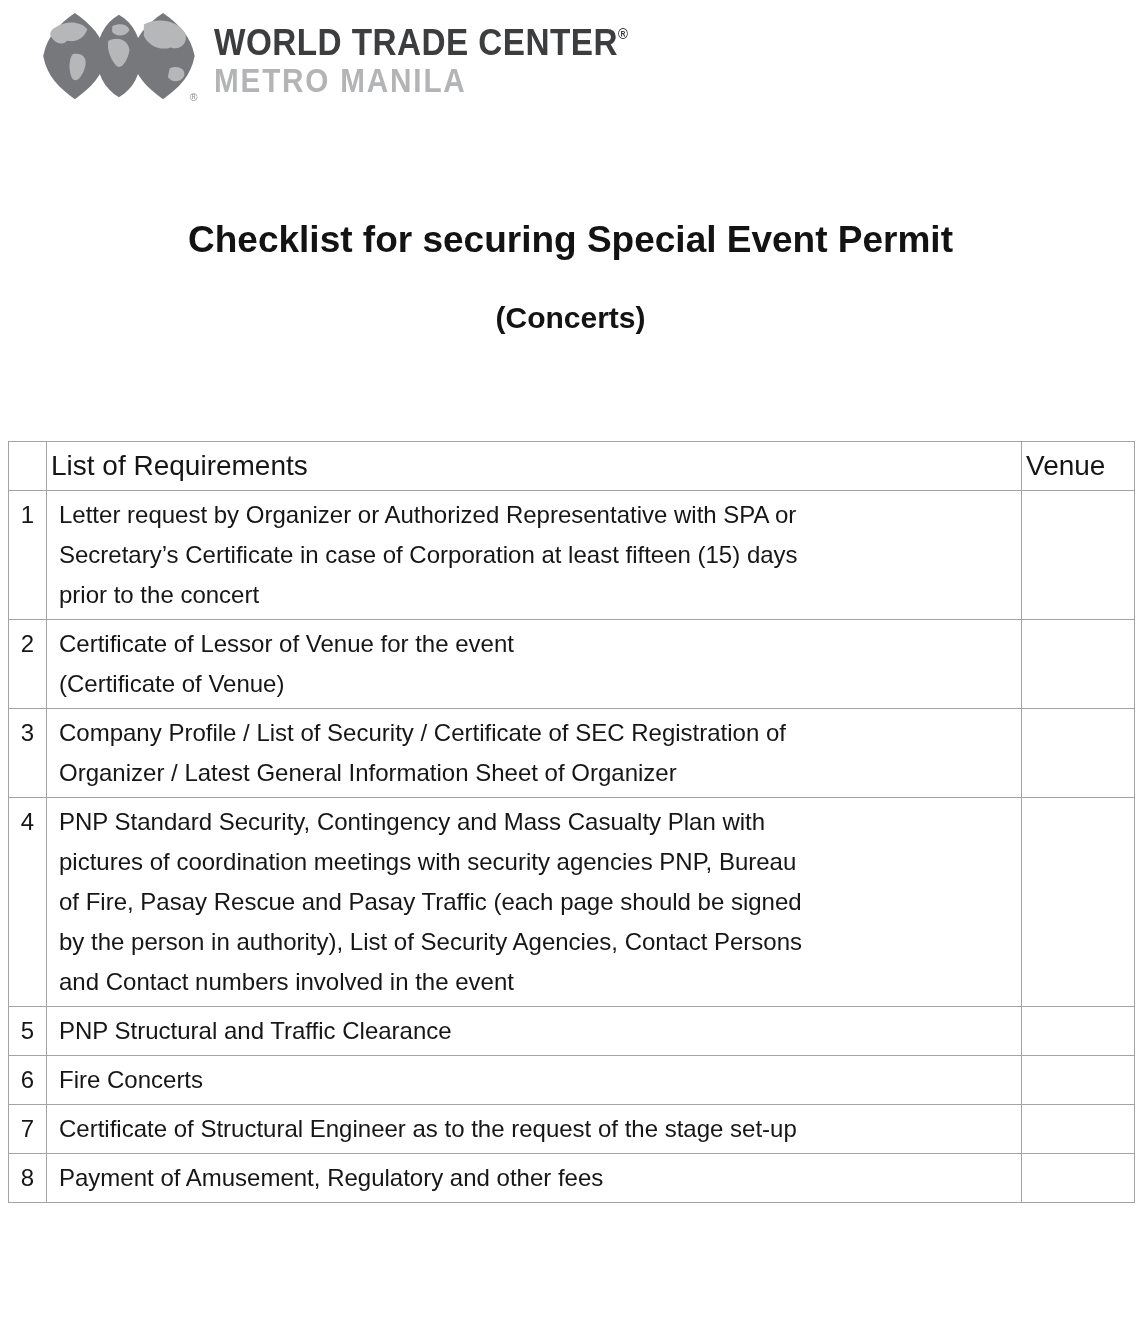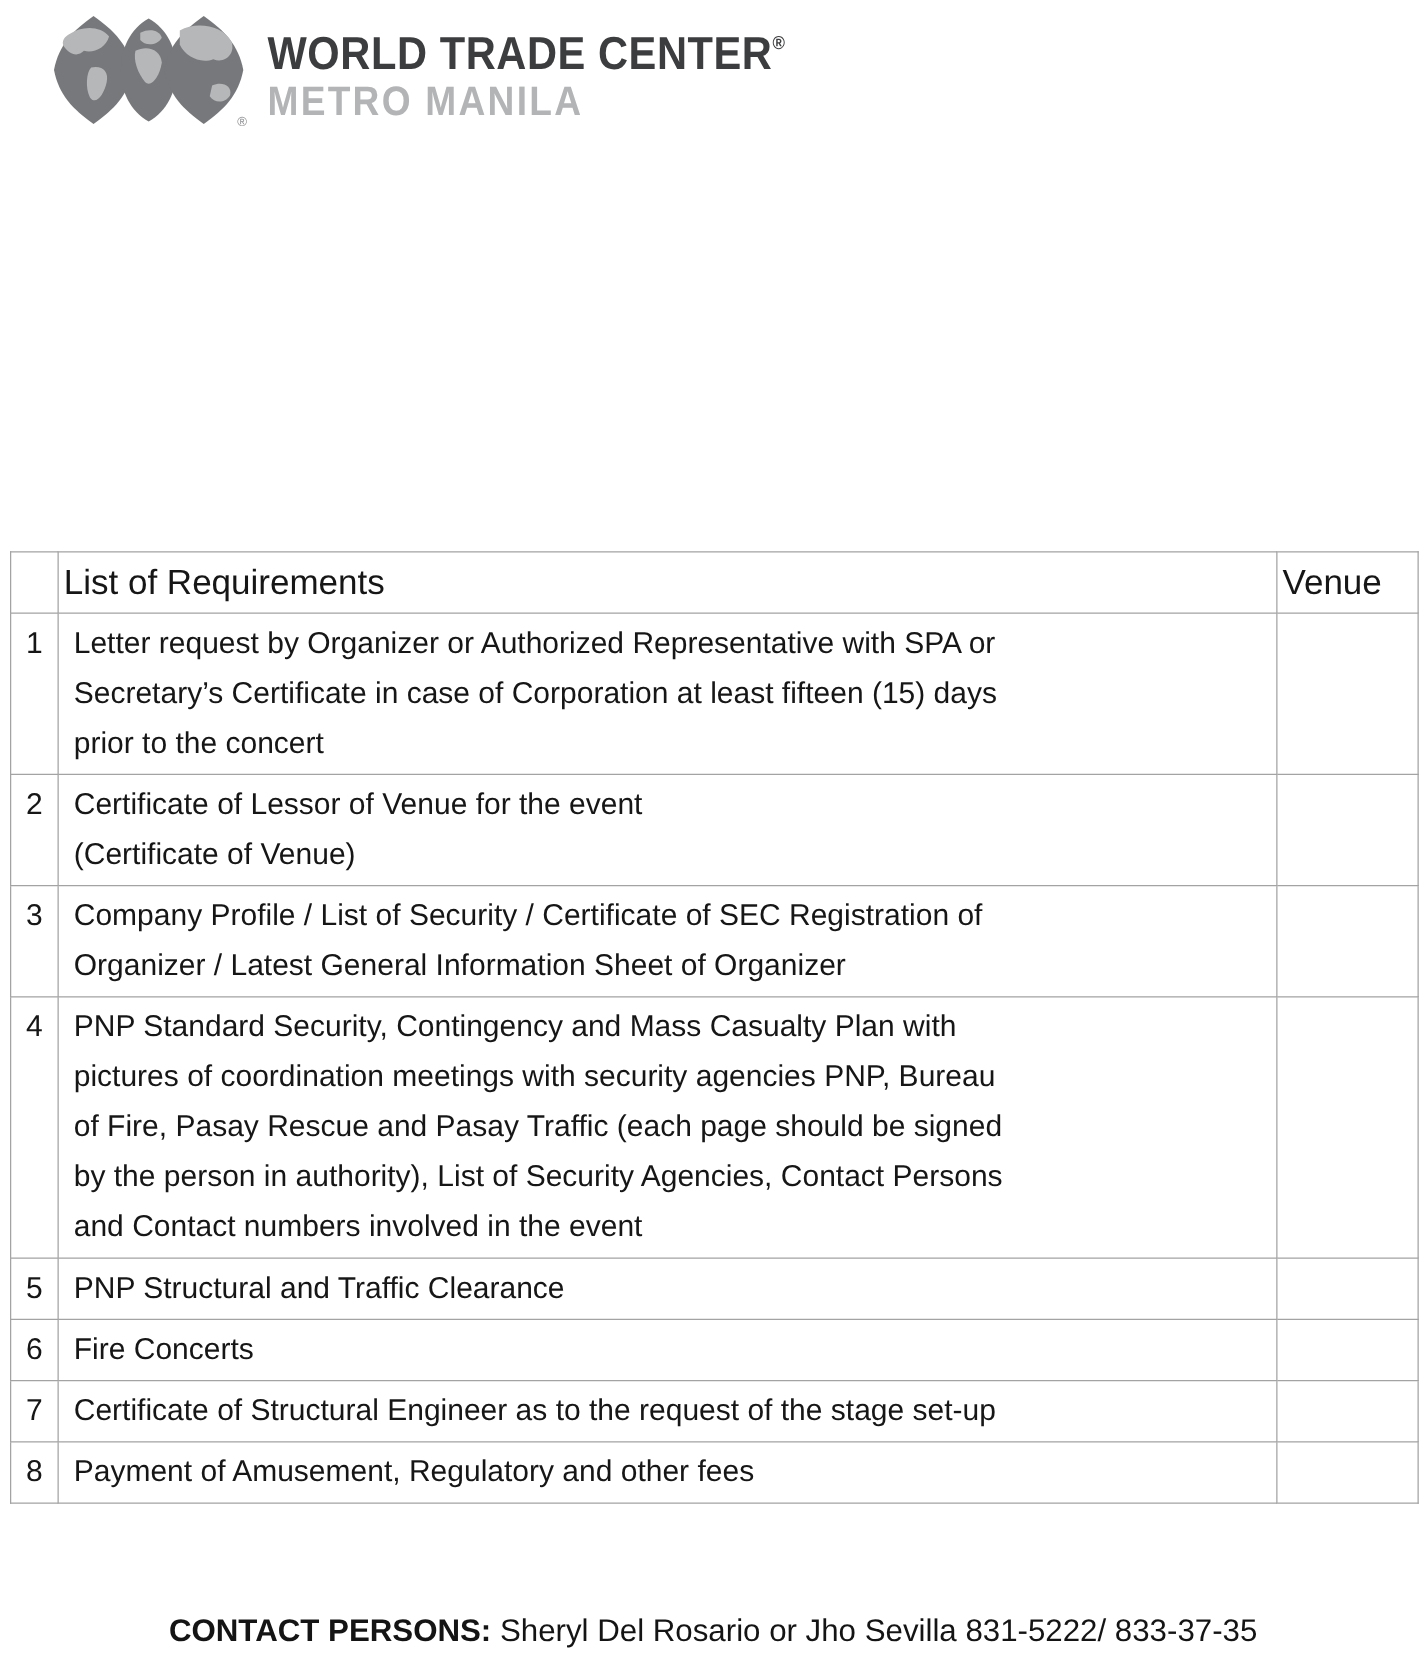--- a/index.html
+++ b/index.html
@@ -136,20 +136,22 @@
       <path d="M139,61 C147,57 156,61 154,69 C150,76 141,76 137,70 Z" fill="#b6b7b9"></path>
       <text x="160" y="95" font-size="11" fill="#8d8e90">®</text>
     </svg>
     <div class="brand">
       <div class="brand-line1"><span>WORLD TRADE CENTER</span><sup>®</sup></div>
       <div class="brand-line2">METRO MANILA</div>
     </div>
   </header>
 
 
+  <h1 class="title">Checklist for securing Special Event Permit</h1>
+  <h2 class="subtitle">(Concerts)</h2>
 
   <table class="req-table">
     <colgroup>
       <col style="width:38px">
       <col style="width:975px">
       <col style="width:113px">
     </colgroup>
     <thead>
       <tr>
         <th></th>
@@ -202,15 +204,14 @@
         <td class="status-cell"></td>
       </tr>
       <tr>
         <td class="num">8</td>
         <td class="req">Payment of Amusement, Regulatory and other fees</td>
         <td class="status-cell"></td>
       </tr>
     </tbody>
   </table>
 
-  <p class="footer"><span class="label">CONTACT PERSONS:</span><span> Sheryl Del Rosario or Jho Sevilla 831-5222/ 833-37-35</span></p>
 
 </div>
 
 </body></html>

